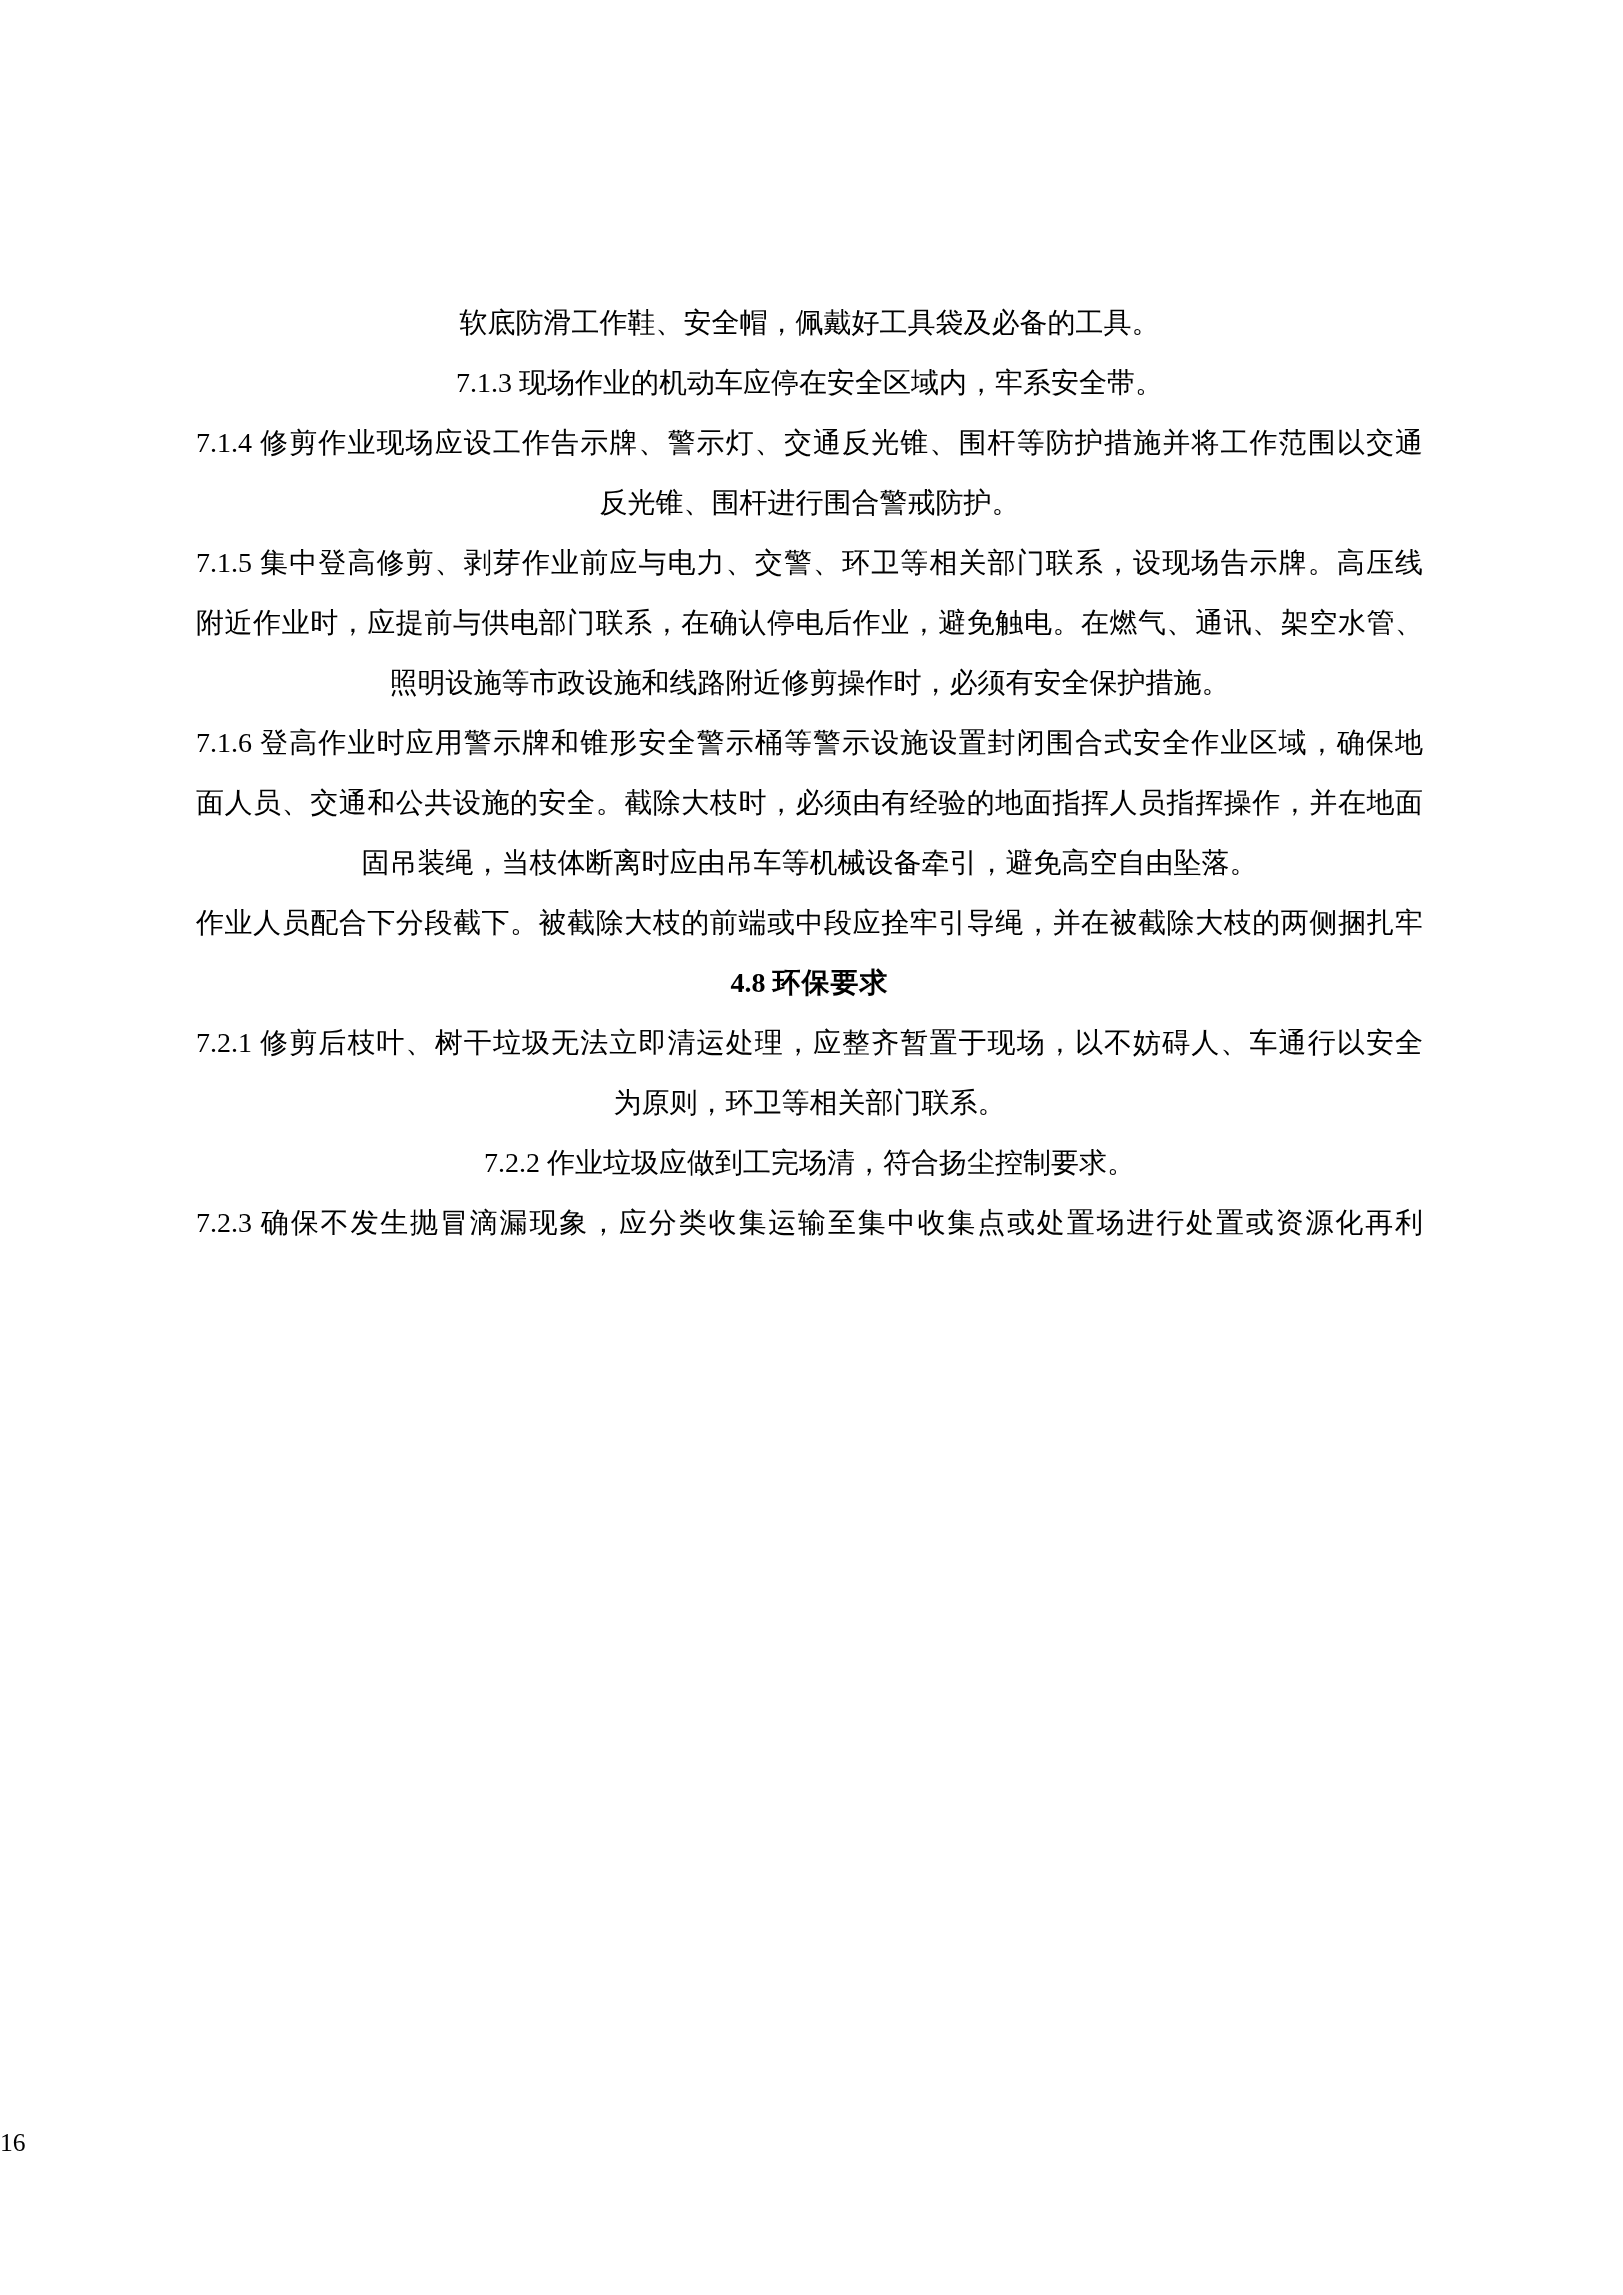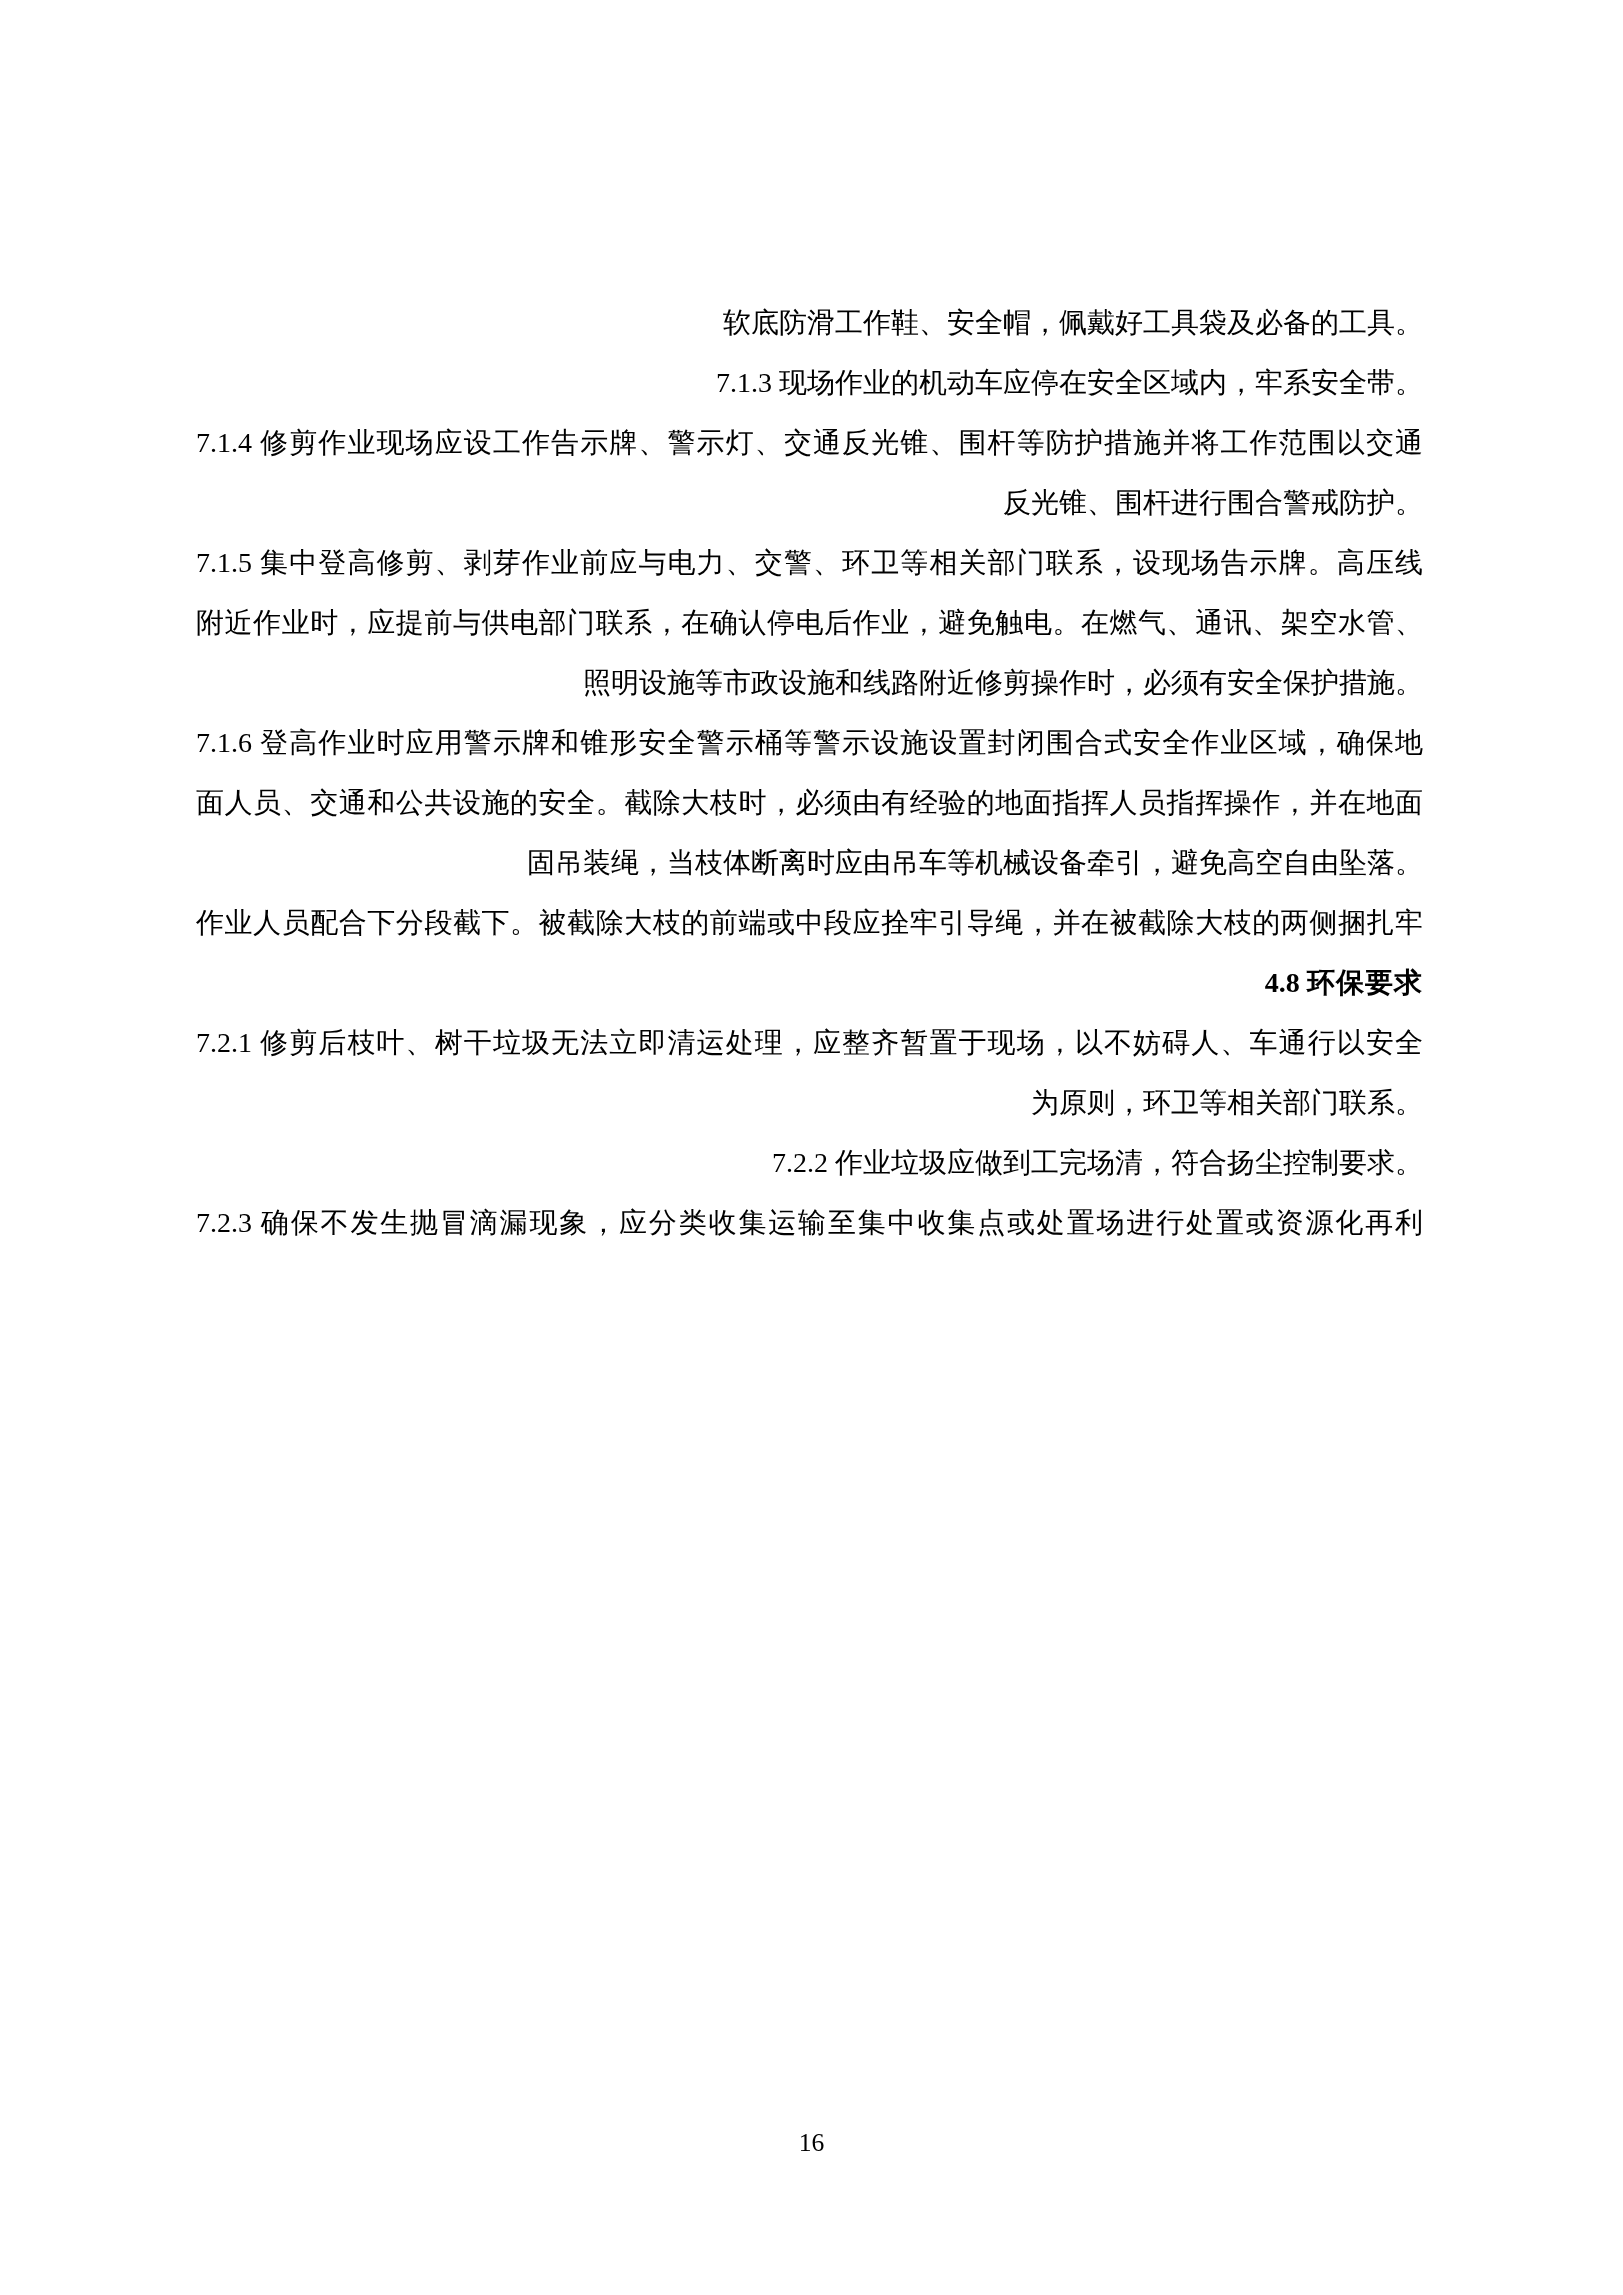--- a/index.html
+++ b/index.html
@@ -19,21 +19,21 @@
   .text-block {
     position: absolute;
     left: 196px;
     top: 293px;
     width: 1227px;
   }
   .line {
     height: 60px;
     line-height: 60px;
     font-size: 28px;
-    text-align: right;
+    text-align: center;
     white-space: nowrap;
   }
   .line.full {
     white-space: normal;
     text-align: justify;
     text-align-last: justify;
     text-justify: inter-character;
   }
   .heading-line {
     font-weight: bold;
@@ -47,21 +47,21 @@
     font-family: "Liberation Sans", "DejaVu Sans", sans-serif;
     font-weight: bold;
     margin-left: 7.2px;
     letter-spacing: 1px;
   }
   .footer {
     position: absolute;
     left: 0;
     top: 2127px;
     width: 100%;
-    text-align: center;
+    text-align: left;
     font-size: 25.6px;
     line-height: 31px;
     font-family: "Liberation Serif", "DejaVu Serif", serif;
   }
 </style>
 </head>
 <body>
 
 <div class="page">
   <div class="text-block">

